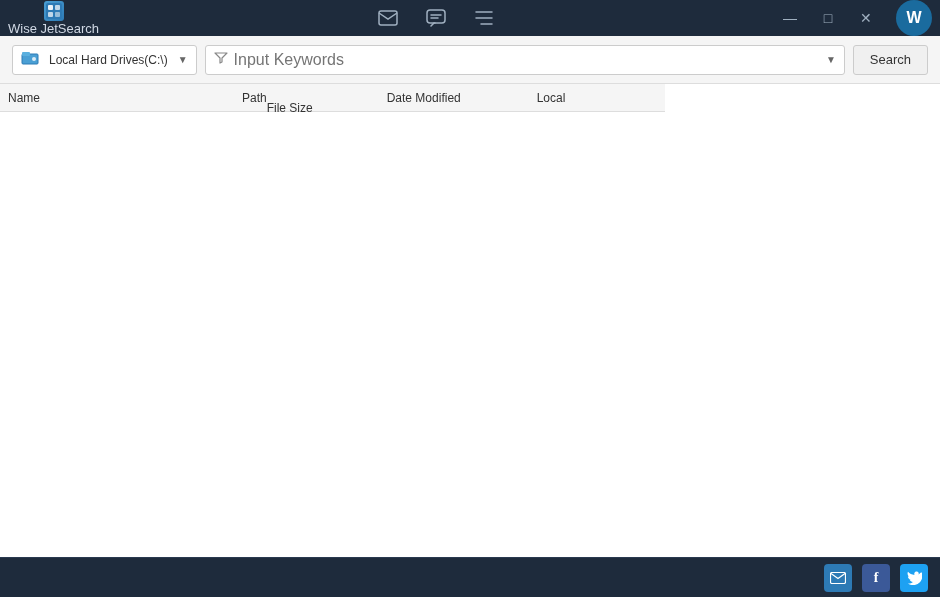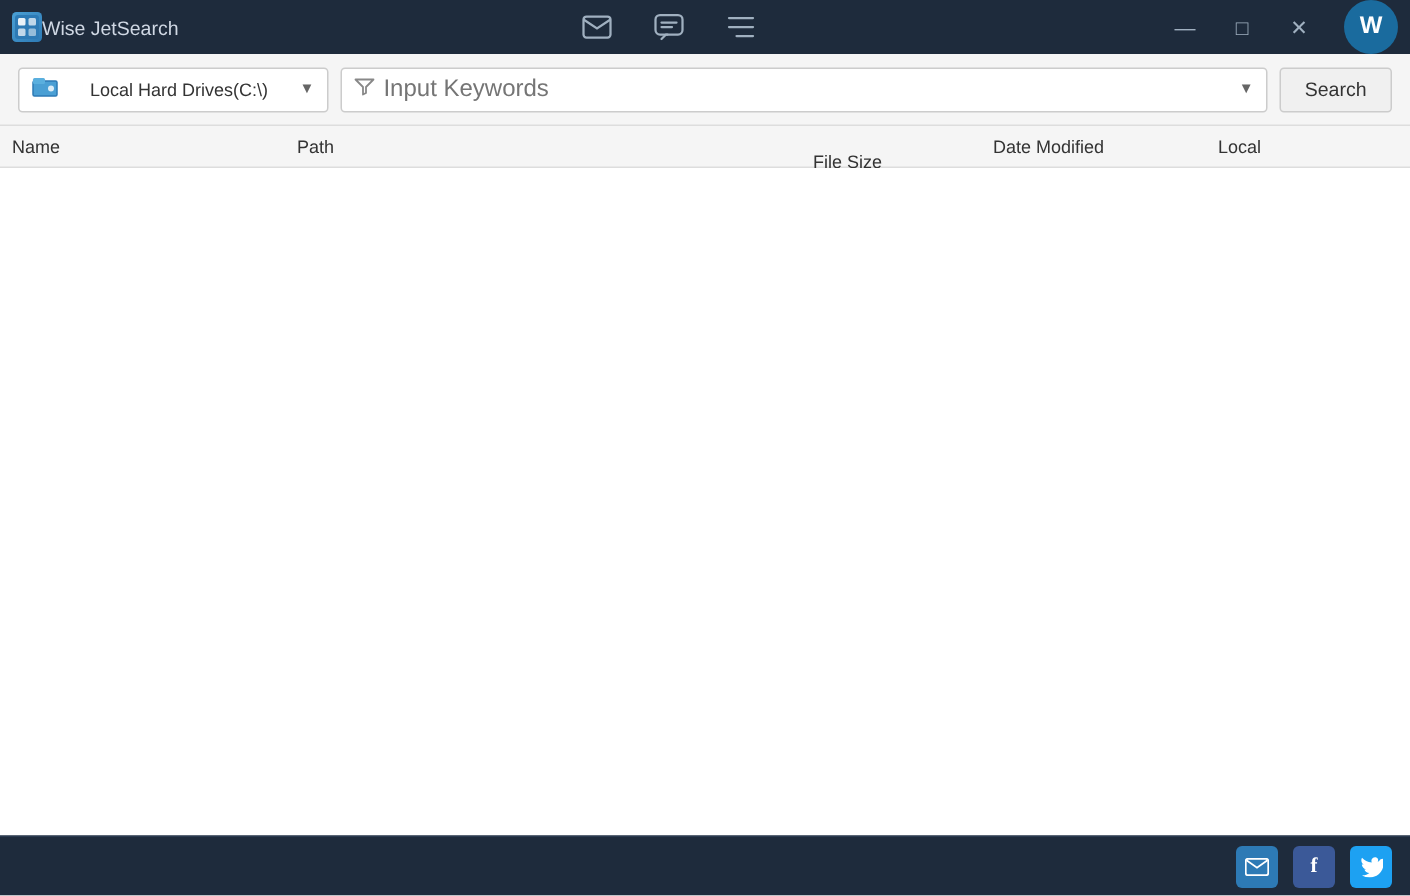--- a/index.html
+++ b/index.html
@@ -29,20 +29,21 @@
       justify-content: space-between;
       padding: 0 8px;
       flex-shrink: 0;
       -webkit-app-region: drag;
     }
 
     .title-bar-left {
       display: flex;
       align-items: center;
       gap: 0;
+      flex-direction: column;
     }
 
     .app-icon {
       width: 20px;
       height: 20px;
       background: linear-gradient(135deg, #4a9fd4, #2d7ab5);
       border-radius: 3px;
       display: flex;
       align-items: center;
       justify-content: center;
@@ -119,21 +120,21 @@
     }
 
     .drive-selector {
       display: flex;
       align-items: center;
       background: white;
       border: 1px solid #ccc;
       border-radius: 3px;
       height: 30px;
       padding: 0 8px;
-      gap: 21px;
+      gap: 10px;
       cursor: pointer;
       min-width: 180px;
     }
 
     .drive-selector-icon {
       font-size: 14px;
       color: #555;
     }
 
     .drive-selector-text {
@@ -188,42 +189,42 @@
       color: #333;
       cursor: pointer;
       white-space: nowrap;
     }
 
     
     .results-area {
       flex: 1;
       background: white;
       display: flex;
-      flex-direction: column;
+      flex-direction: row;
       overflow: hidden;
     }
 
     .table-header {
       display: flex;
       align-items: center;
       background: #f5f5f5;
       border-bottom: 1px solid #ddd;
       height: 28px;
       padding: 0 8px;
     }
 
     .col-header {
       font-size: 12px;
       color: #333;
       font-weight: normal;
       user-select: none;
     }
 
     .col-name { flex: 0 0 190px; }
-    .col-path { flex: 1; }
+    .col-path { flex: 1; margin-left: 44px; }
     .col-filesize { flex: 0 0 120px; margin-top: 20px; }
     .col-datemod { flex: 0 0 150px; }
     .col-type { flex: 0 0 120px; }
 
     .table-body {
       flex: 1;
       background: white;
     }
 
     

